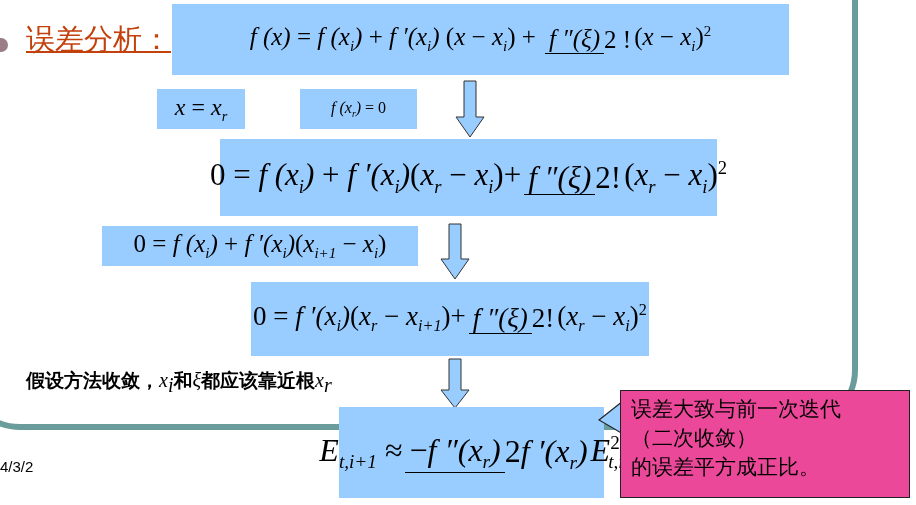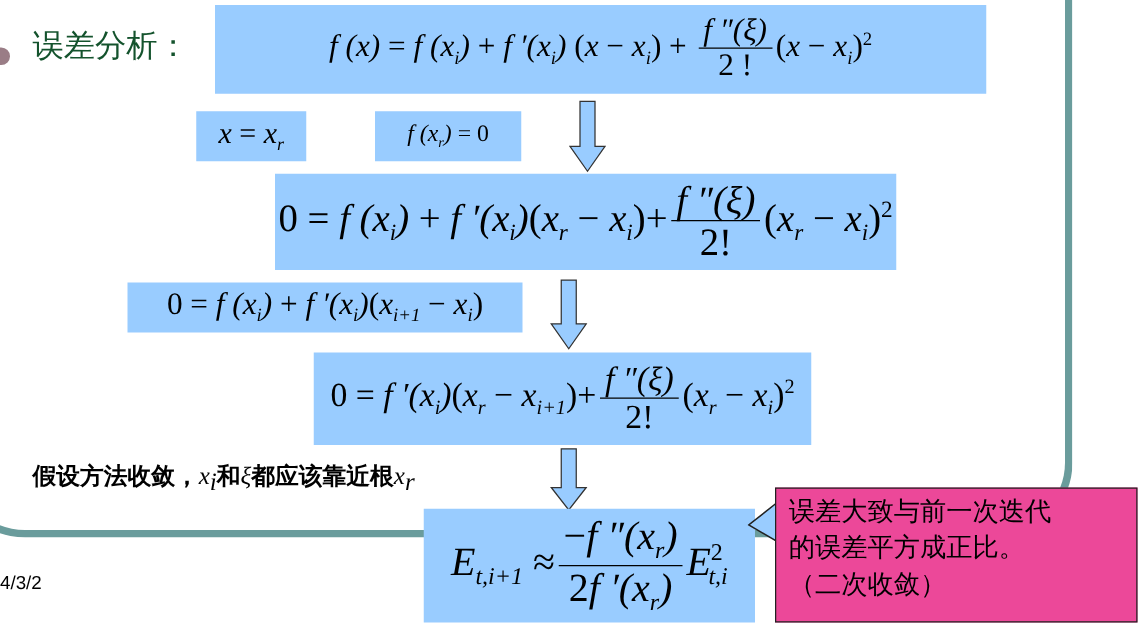--- a/index.html
+++ b/index.html
@@ -1,26 +1,26 @@
 <!DOCTYPE html>
 <html><head>
 <meta charset="utf-8">
 <style>
   html, body { margin:0; padding:0; }
   body { width:916px; height:505px; position:relative; overflow:hidden; background:#ffffff;
          font-family:"Liberation Serif", serif; color:#000; }
   .frame { position:absolute; left:-40px; top:-40px; width:898px; height:470px;
            border:6px solid #6a9c9c; border-radius:0 0 60px 60px; box-sizing:border-box; border-top:none; }
   .bullet { position:absolute; left:-6px; top:38px; width:14px; height:14px; border-radius:50%; background:#9a7d86; }
-  .heading { position:absolute; left:26px; top:20px; font-family:"DejaVu Sans", sans-serif; font-size:25px; color:#14532d; }
+  .heading { position:absolute; left:26px; top:20px; font-family:"DejaVu Sans", sans-serif; font-size:29px; color:#c2410c;text-decoration:underline; }
   .box { position:absolute; background:#99ccff; box-sizing:border-box; white-space:nowrap;
          display:flex; align-items:center; justify-content:center; font-style:italic; }
   .up { font-style:normal; }
   sub, sup { font-size:0.6em; }
-  .frac { display:inline-flex; flex-direction:column; align-items:center; vertical-align:middle; margin:0 3px; }
+  .frac { display:inline-flex; flex-direction:row; align-items:center; vertical-align:middle; margin:0 3px; }
   .frac .num { border-bottom:1.5px solid #000; padding:0 4px; line-height:1.05; }
   .frac .den { line-height:1.1; }
   .arrow { position:absolute; }
   .note-text { position:absolute; left:26px; top:368px; font-family:"DejaVu Sans", sans-serif; font-size:19px; font-weight:bold; }
   .note-text i { font-family:"Liberation Serif", serif; font-weight:normal; font-size:20px; }
   .callout { position:absolute; left:620px; top:390px; width:290px; height:108px; background:#ec4899;
              border:1.5px solid #222; box-sizing:border-box; padding:4px 10px;
              font-family:"DejaVu Sans", sans-serif; font-size:21px; line-height:29px; }
   .date { position:absolute; left:0; top:458px; font-family:"Liberation Sans", sans-serif; font-size:15px; }
 </style>
@@ -36,21 +36,21 @@
     <span class="frac">
         <span class="num">f ″(ξ)</span>
         <span class="den up">2 !</span>
       </span><span class="up">(</span>x <span class="up">−</span> x<sub>i</sub><span class="up">)</span><sup class="up">2</sup></span>
 </div>
 
 <div class="box" style="left:157px;top:89px;width:88px;height:40px;font-size:24px;">
   <span>x <span class="up">=</span> x<sub>r</sub></span>
 </div>
 
-<div class="box" style="left:300px;top:89px;width:117px;height:40px;font-size:19px;">
+<div class="box" style="left:300px;top:89px;width:117px;height:40px;font-size:16px;">
   <span>f (x<sub>r</sub>) <span class="up">= 0</span></span>
 </div>
 
 <svg class="arrow" style="left:455px;top:80px;" width="30" height="60" viewBox="0 0 30 60">
   <polygon points="9,1 21,1 21,37 29,37 15,57 1,37 9,37" fill="#99ccff" stroke="#333" stroke-width="1"></polygon>
 </svg>
 
 <div class="box" style="left:220px;top:139px;width:497px;height:77px;font-size:31px;">
   <span><span class="up">0 =</span> f (x<sub>i</sub>) <span class="up">+</span> f ′(x<sub>i</sub>)<span class="up">(</span>x<sub>r</sub> <span class="up">−</span> x<sub>i</sub><span class="up">)</span><span class="up">+</span><span class="frac">
         <span class="num">f ″(ξ)</span>
@@ -87,17 +87,17 @@
         <span class="den"><span class="up">2</span>f ′(x<sub>r</sub>)</span>
       </span>E<sup style="position:relative;"><span class="up">2</span></sup><sub style="margin-left:-0.6em;">t,i</sub></span>
 </div>
 
 <svg class="arrow" style="left:598px;top:400px;" width="26" height="36" viewBox="0 0 26 36">
   <polygon points="25,1 1,20 25,34" fill="#99ccff" stroke="#222" stroke-width="1.2"></polygon>
   <line x1="24" y1="2" x2="24" y2="33" stroke="#99ccff" stroke-width="3"></line>
 </svg>
 <div class="callout">
   <div>误差大致与前一次迭代</div>
+  <div>（二次收敛）</div>
   <div>的误差平方成正比。</div>
-  <div>（二次收敛）</div>
 </div>
 
 <div class="date">4/3/2</div>
 
 </body></html>

